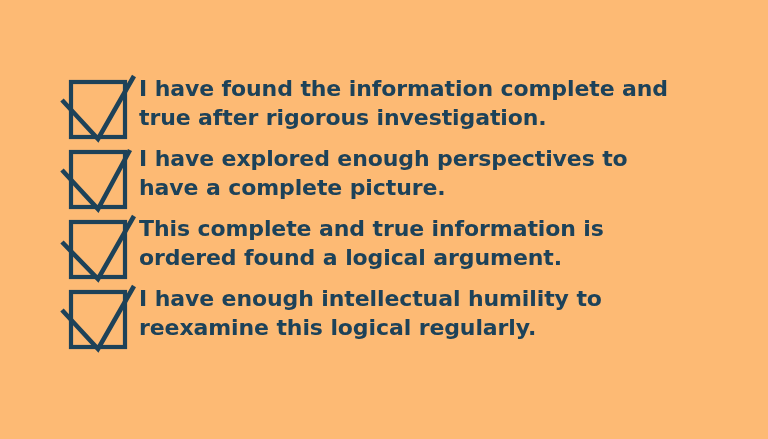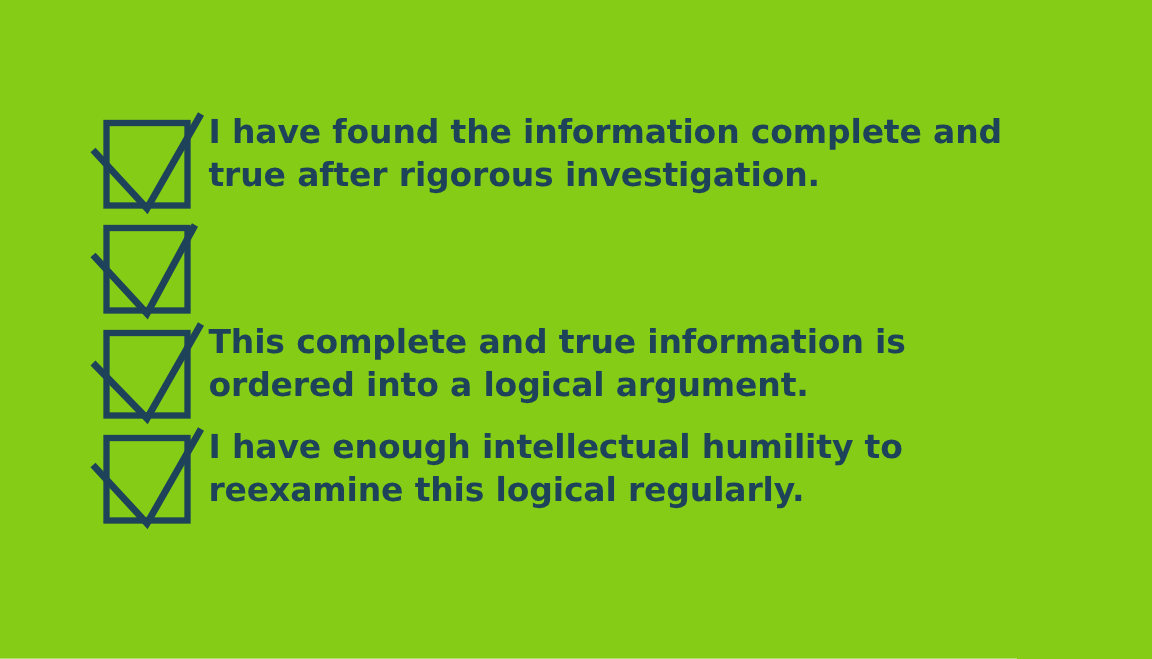--- a/index.html
+++ b/index.html
@@ -12,21 +12,21 @@
     height: 439px;
     background: #ffffff;
     font-family: "DejaVu Sans", "Liberation Sans", sans-serif;
     overflow: hidden;
   }
 
   #checklist-canvas {
     position: relative;
     width: 768px;
     height: 439px;
-    background: #84cc16;
+    background: #fdba74;
   }
 
   .checklist {
     position: absolute;
     left: 56px;
     top: 70px;
     width: 660px;
     display: flex;
     flex-direction: column;
   }
@@ -86,31 +86,33 @@
 true after rigorous investigation.</span>
     </div>
 
     <div class="checklist-item">
       <span class="checkbox-mark">
         <svg viewBox="0 0 86 70" xmlns="http://www.w3.org/2000/svg">
           <rect x="15" y="12" width="54" height="55" fill="none" stroke="#1d4259" stroke-width="4.2"></rect>
           <polyline points="6,30 42,69 74,10" fill="none" stroke="#1d4259" stroke-width="4.6" stroke-linecap="butt" stroke-linejoin="miter"></polyline>
         </svg>
       </span>
+      <span class="item-text">I have explored enough perspectives to
+have a complete picture.</span>
     </div>
 
     <div class="checklist-item">
       <span class="checkbox-mark">
         <svg viewBox="0 0 86 70" xmlns="http://www.w3.org/2000/svg">
           <rect x="15" y="12" width="54" height="55" fill="none" stroke="#1d4259" stroke-width="4.2"></rect>
           <polyline points="6,32 42,69 78,6" fill="none" stroke="#1d4259" stroke-width="4.6" stroke-linecap="butt" stroke-linejoin="miter"></polyline>
         </svg>
       </span>
       <span class="item-text">This complete and true information is
-ordered into a logical argument.</span>
+ordered found a logical argument.</span>
     </div>
 
     <div class="checklist-item">
       <span class="checkbox-mark">
         <svg viewBox="0 0 86 70" xmlns="http://www.w3.org/2000/svg">
           <rect x="15" y="12" width="54" height="55" fill="none" stroke="#1d4259" stroke-width="4.2"></rect>
           <polyline points="6,30 42,69 78,6" fill="none" stroke="#1d4259" stroke-width="4.6" stroke-linecap="butt" stroke-linejoin="miter"></polyline>
         </svg>
       </span>
       <span class="item-text">I have enough intellectual humility to

